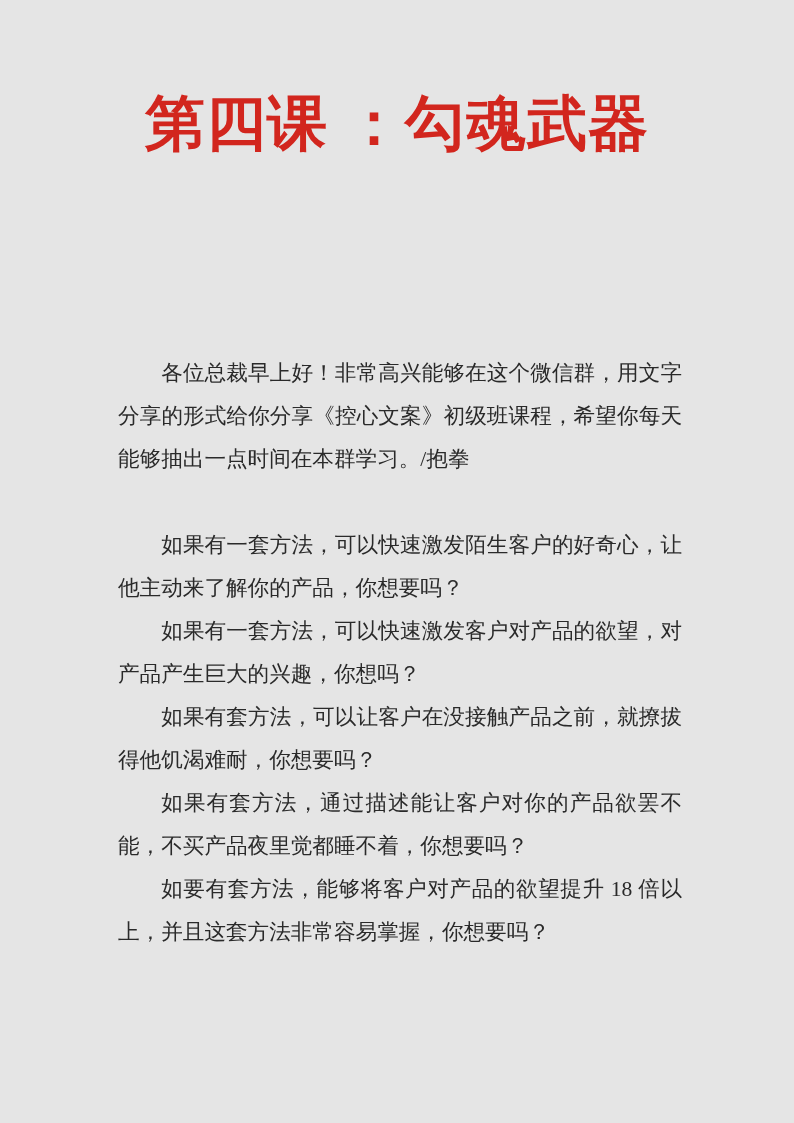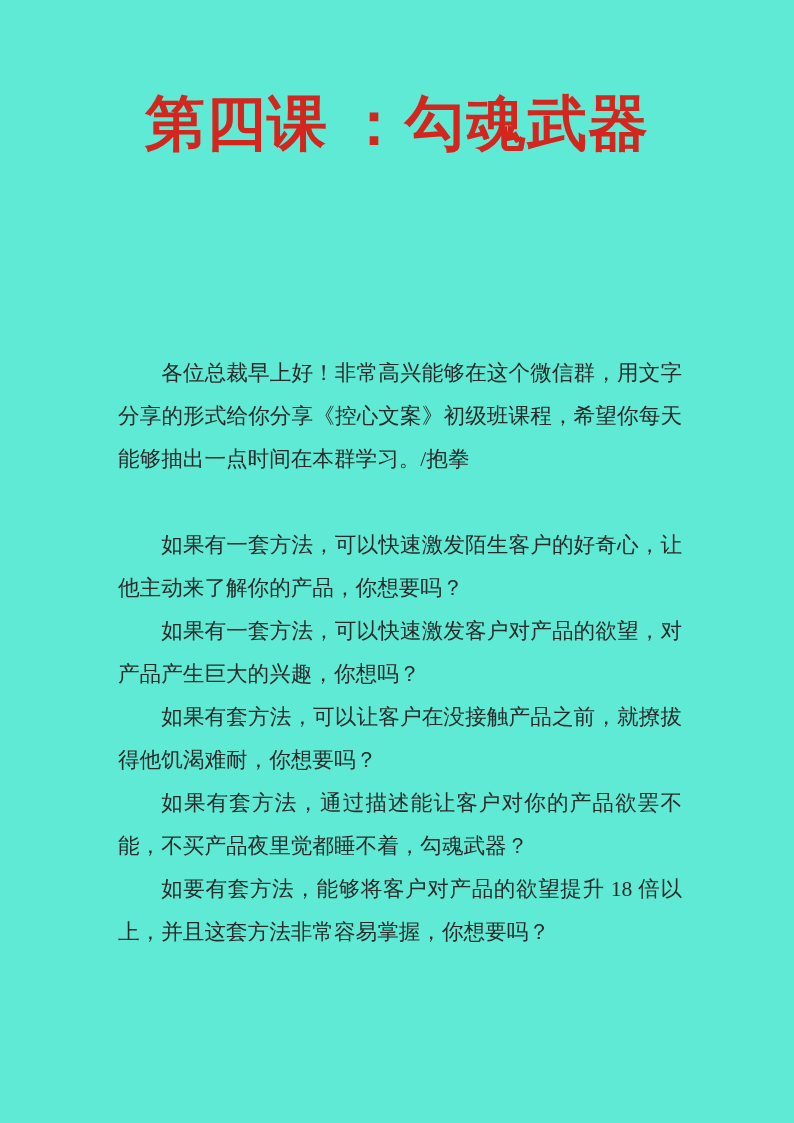--- a/index.html
+++ b/index.html
@@ -5,21 +5,21 @@
   * { margin: 0; padding: 0; box-sizing: border-box; }
 
   html, body {
     background: #ffffff;
   }
 
   .page {
     position: relative;
     width: 794px;
     height: 1123px;
-    background: #5eead4;
+    background: #e5e5e5;
     overflow: hidden;
     font-family: "Liberation Serif", "DejaVu Serif", serif;
   }
 
   .doc-title {
     position: absolute;
     top: 94px;
     left: 0;
     right: 0;
     text-align: center;
@@ -59,17 +59,17 @@
 
 <div class="page">
 
   <h1 class="doc-title">第四课 ：勾魂武器</h1>
 
   <div class="doc-body">
     <p class="para-gap-after">各位总裁早上好！非常高兴能够在这个微信群，用文字分享的形式给你分享《控心文案》初级班课程，希望你每天能够抽出一点时间在本群学习。/抱拳</p>
     <p>如果有一套方法，可以快速激发陌生客户的好奇心，让他主动来了解你的产品，你想要吗？</p>
     <p>如果有一套方法，可以快速激发客户对产品的欲望，对产品产生巨大的兴趣，你想吗？</p>
     <p>如果有套方法，可以让客户在没接触产品之前，就撩拔得他饥渴难耐，你想要吗？</p>
-    <p>如果有套方法，通过描述能让客户对你的产品欲罢不能，不买产品夜里觉都睡不着，勾魂武器？</p>
+    <p>如果有套方法，通过描述能让客户对你的产品欲罢不能，不买产品夜里觉都睡不着，你想要吗？</p>
     <p>如要有套方法，能够将客户对产品的欲望提升 18 倍以上，并且这套方法非常容易掌握，你想要吗？</p>
   </div>
 
 </div>
 
 </body></html>

